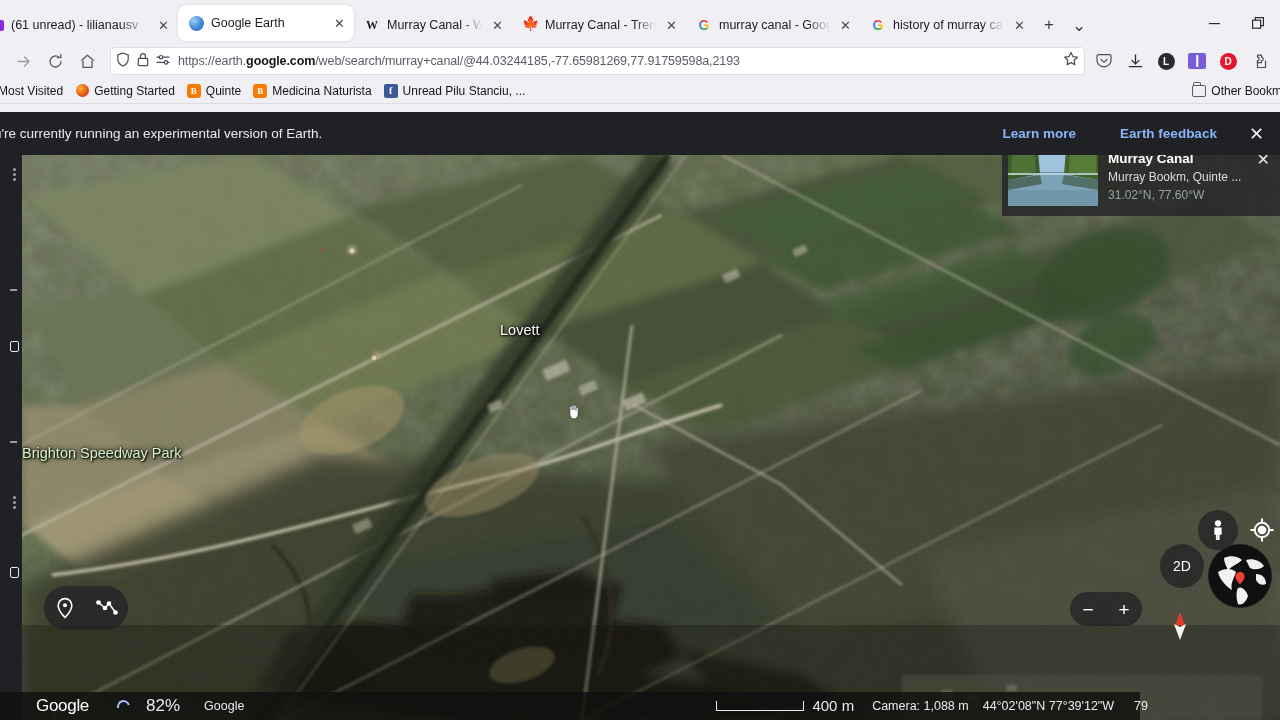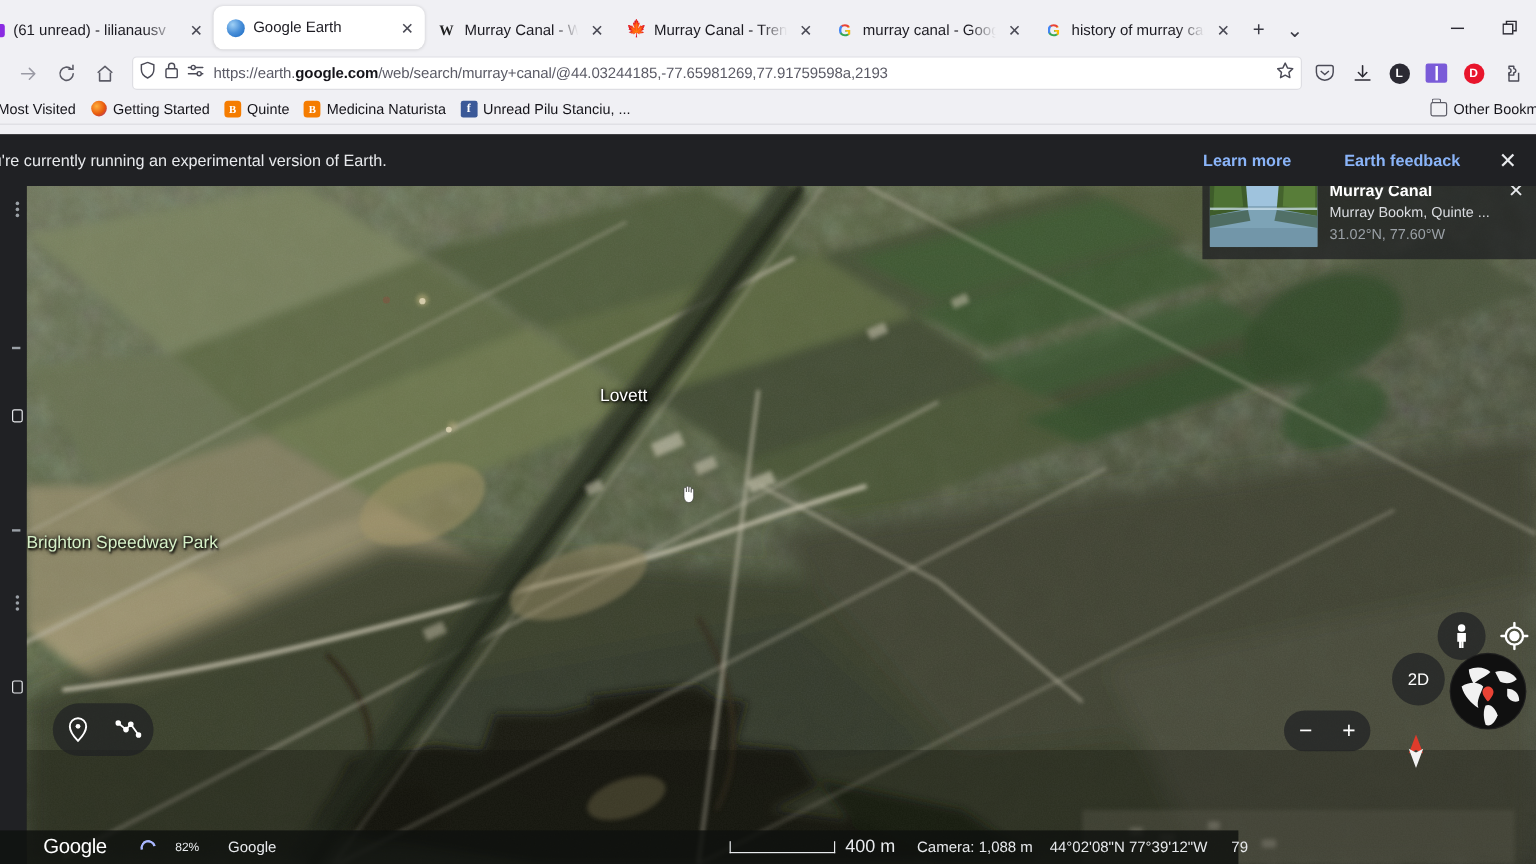--- a/index.html
+++ b/index.html
@@ -147,28 +147,28 @@
   .zbtn { width:30px; height:30px; display:flex; align-items:center; justify-content:center; font-size:19px; line-height:1;}
   .globe { position:absolute; width:64px; height:64px; border-radius:50%; z-index:24;
     background:#1f1f1f; overflow:hidden; }
   .compass { position:absolute; width:44px; height:44px; z-index:24; display:flex; align-items:center; justify-content:center;}
   .leftpill { position:absolute; width:84px; height:44px; border-radius:22px; background:rgba(32,33,36,.72);
      display:flex; align-items:center; justify-content:space-around; z-index:24; }
   .pill-ico { width:22px; height:22px; display:flex; align-items:center; justify-content:center; color:#fff; }
 
   
   .statusbar {
-    position:absolute; left:0; bottom:0; width:1032px; height:28px;
+    position:absolute; left:0; bottom:0; width:1140px; height:28px;
     background: rgba(15,17,15,.82); display:flex; align-items:center; z-index:30;
     color:#e8eaed; font-size:12.5px;
   }
   .g-logo { font-size:17px; color:#ffffff; margin-left:36px; letter-spacing:-0.3px; font-family:"Liberation Sans",sans-serif;}
   .spinner { width:13px; height:13px; border-radius:50%; border:2px solid transparent;
       border-top-color:#a9b7ff; border-left-color:#a9b7ff; margin-left:28px; transform:rotate(30deg); }
-  .pct { margin-left:16px; font-size:10px; }
+  .pct { margin-left:16px; font-size:17px; }
   .attrib { margin-left:24px; font-size:12.5px; }
   .status-right { margin-left:auto; display:flex; align-items:center; gap:0; padding-right:0; }
   .scalebar { display:flex; align-items:flex-end; gap:0; margin-right:8px; }
   .scale-line { width:88px; height:10px; border-left:1.5px solid #e8eaed; border-bottom:1.5px solid #e8eaed; border-right:1.5px solid #e8eaed; }
   .scale-txt { font-size:15px; position:relative; top:-1px; }
   .cam { margin-left:18px; white-space:nowrap; }
   .coords2 { margin-left:14px; white-space:nowrap; }
   .cut { margin-left:20px; margin-right:-8px; color:#e8eaed; }
 </style>
 </head>

